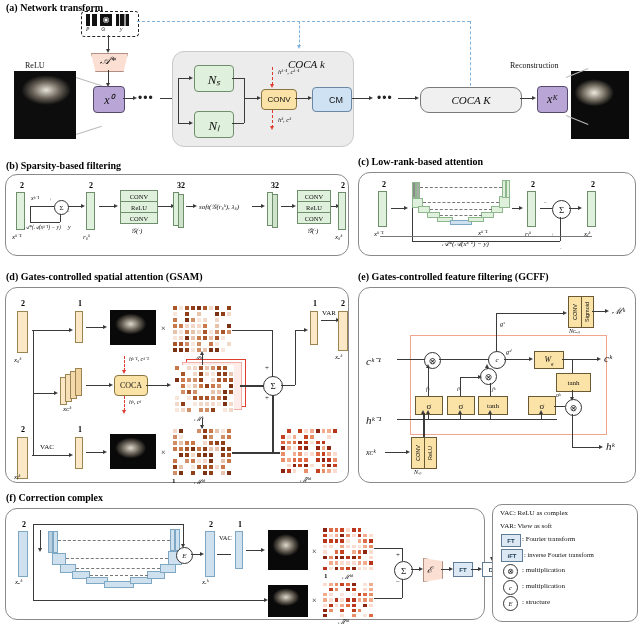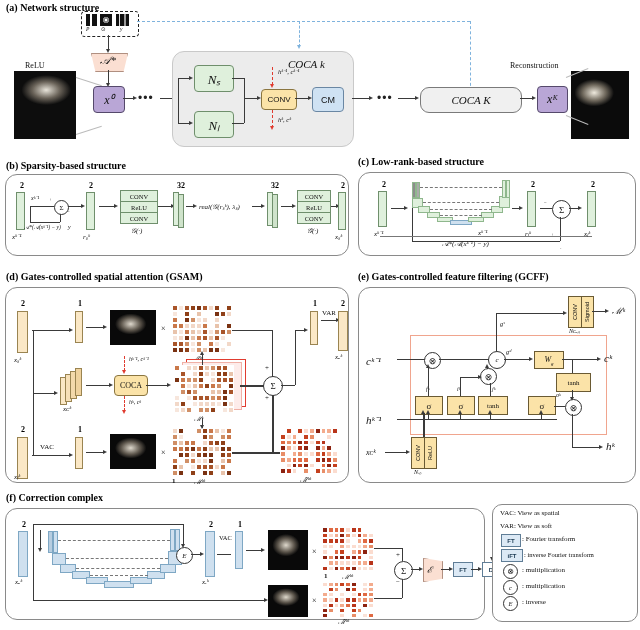--- a/index.html
+++ b/index.html
@@ -16,21 +16,21 @@
   .ah.r{border-width:2.6px 0 2.6px 4.2px;border-color:transparent transparent transparent #3a3a3a;}
   .ah.d{border-width:4.2px 2.6px 0 2.6px;border-color:#3a3a3a transparent transparent transparent;}
   .ah.u{border-width:0 2.6px 4.2px 2.6px;border-color:transparent transparent #3a3a3a transparent;}
   .ah.dr{border-color:#e03b2f transparent transparent transparent;}
   .ah.db{border-color:#7fb3dd transparent transparent transparent;}
   .dashv{position:absolute;width:0;border-left:1.3px dashed #e03b2f;}
   .dashb{position:absolute;border-top:1.3px dashed #7fb3dd;height:0;}
   .dashbv{position:absolute;width:0;border-left:1.3px dashed #7fb3dd;}
   .greenbox{position:absolute;background:#dff0dc;border:1px solid #6f8f6c;border-radius:4px;display:flex;align-items:center;justify-content:center;font-family:"Liberation Serif",serif;font-style:italic;font-size:13px;}
   .yellowbox{position:absolute;background:#fbe3a8;border:1px solid #8a7540;border-radius:4px;display:flex;align-items:center;justify-content:center;font-family:"Liberation Sans",sans-serif;font-size:8px;color:#111;}
-  .bluebox{position:absolute;background:#cfe2f3;border:1px solid #6a87a3;border-radius:4px;display:flex;align-items:center;justify-content:center;font-family:"Liberation Sans",sans-serif;font-size:9px;}
+  .bluebox{position:absolute;background:#cfe2f3;border:1px solid #6a87a3;border-radius:4px;display:flex;align-items:center;justify-content:center;font-family:"Liberation Sans",sans-serif;font-size:9px;padding-left:8px;}
   .purplebox{position:absolute;background:#b9a6d6;border:1px solid #55496b;border-radius:4px;display:flex;align-items:center;justify-content:center;font-family:"Liberation Serif",serif;font-style:italic;font-size:12px;}
   .graybox{position:absolute;background:#f0f0f0;border:1px solid #7a7a7a;border-radius:9px;display:flex;align-items:center;justify-content:center;font-family:"Liberation Serif",serif;font-size:11px;}
   .cocaouter{position:absolute;background:#ececec;border:1px solid #c9c9c9;border-radius:12px;}
   .trap{position:absolute;background:#fbdfd2;border:1px solid #b08f80;}
   .mri{position:absolute;overflow:hidden;background:#000;}
   .featv{position:absolute;box-sizing:border-box;}
   .circ{position:absolute;border:1px solid #333;border-radius:50%;background:#fff;display:flex;align-items:center;justify-content:center;font-family:"Liberation Serif",serif;font-size:8px;}
   .convstack{position:absolute;border:1px solid #6f8f6c;background:#dff0dc;box-sizing:border-box;display:flex;flex-direction:column;}
   .convstack div{flex:1;display:flex;align-items:center;justify-content:center;font-family:"Liberation Serif",serif;font-size:6.5px;color:#111;border-bottom:1px solid #6f8f6c;}
   .convstack div:last-child{border-bottom:none;}
@@ -44,21 +44,21 @@
   .unetblk{position:absolute;border:1px solid #7ea7c4;background:#cfe0ef;box-sizing:border-box;}
   .unetblkg{position:absolute;border:1px solid #8fb78d;background:#dff0dc;box-sizing:border-box;}
   .dotline{position:absolute;border-top:1px dashed #777;height:0;}
   .dots{position:absolute;font-size:12px;letter-spacing:1px;color:#222;font-family:"Liberation Sans",sans-serif;}
   .hr{position:absolute;background:#555;height:1px;}
   sub{font-size:0.62em;vertical-align:sub;}
 </style>
 </head>
 <body>
 
-<div class="panel-title" style="left:6px;top:2px;">(a) Network structure</div>
+<div class="panel-title" style="left:6px;top:2px;">(a) Network transform</div>
 
 <div style="position:absolute;left:81px;top:11px;width:56px;height:24px;border:1.2px dashed #222;border-radius:4px;background:#fff;"></div>
 <div style="position:absolute;left:86px;top:14px;width:11px;height:12px;background:linear-gradient(90deg,#111 0 35%,#fff 35% 55%,#111 55% 100%);"></div>
 <div style="position:absolute;left:100px;top:14px;width:12px;height:12px;background:radial-gradient(circle at 50% 50%,#fff 0 18%,#888 18% 40%,#111 40% 100%);"></div>
 <div style="position:absolute;left:116px;top:14px;width:13px;height:12px;background:linear-gradient(90deg,#111 0 22%,#ddd 22% 34%,#111 34% 60%,#999 60% 74%,#111 74% 100%);"></div>
 <div class="lbl it" style="left:86px;top:26px;font-size:5.5px;">P</div>
 <div class="lbl" style="left:101px;top:26px;font-size:5.5px;">⊙</div>
 <div class="lbl it" style="left:120px;top:26px;font-size:5.5px;">y</div>
 
 <div class="dashb" style="left:137px;top:21px;width:333px;"></div>
@@ -149,21 +149,21 @@
 
 <div class="lbl" style="left:510px;top:61px;font-size:8px;">Reconstruction</div>
 <div class="mri" style="left:571px;top:71px;width:58px;height:68px;background:
   radial-gradient(ellipse 34% 20% at 40% 32%, #efeade 0%, #6f685c 58%, #0b0b0b 100%),
   radial-gradient(ellipse 30% 24% at 66% 40%, #e4ddd0 0%, #6a6359 60%, #0a0a0a 100%),
   radial-gradient(ellipse 28% 20% at 50% 72%, #cdc6b8 0%, #4f4941 62%, #060606 100%),
   linear-gradient(95deg,#000 0 12%,#4a453c 12% 22%,#0b0b0b 22% 30%,#9c9488 30% 46%,#2f2c26 46% 62%,#c2bbad 62% 72%,#151310 72% 86%,#000 86% 100%);"></div>
 <div class="hr" style="left:566px;top:77px;width:24px;transform:rotate(-22deg);transform-origin:left center;background:#bbb;"></div>
 <div class="hr" style="left:566px;top:115px;width:24px;transform:rotate(22deg);transform-origin:left center;background:#bbb;"></div>
 
-<div class="panel-title" style="left:6px;top:160px;">(b) Sparsity-based structure</div>
+<div class="panel-title" style="left:6px;top:160px;">(b) Sparsity-based filtering</div>
 <div class="rbox" style="left:5px;top:174px;width:344px;height:82px;"></div>
 
 <div class="num" style="left:20px;top:181px;">2</div>
 <div class="featv" style="left:16px;top:192px;width:9px;height:38px;background:#dff0dc;border:1px solid #6f8f6c;"></div>
 <div class="lbl it" style="left:12px;top:232px;font-size:7px;">xᵏ⁻¹</div>
 
 <div class="arrow" style="left:30px;top:206px;width:24px;"></div>
 <div class="lbl it" style="left:31px;top:194px;font-size:6px;">xᵏ⁻¹</div>
 <div class="arrow v" style="left:30px;top:206px;height:16px;"></div>
 <div class="arrow" style="left:30px;top:222px;width:30px;"></div>
@@ -196,21 +196,21 @@
 <div class="lbl it" style="left:131px;top:227px;font-size:7px;">𝒢(·)</div>
 
 <div class="arrow" style="left:158px;top:206px;width:14px;"></div>
 <div class="ah r" style="left:171px;top:203.5px;"></div>
 <div class="num" style="left:177px;top:181px;">32</div>
 <div class="featv" style="left:173px;top:192px;width:6px;height:34px;background:#dff0dc;border:1px solid #6f8f6c;"></div>
 <div class="featv" style="left:178px;top:194px;width:6px;height:34px;background:#cfe3cb;border:1px solid #6f8f6c;"></div>
 
 <div class="arrow" style="left:186px;top:206px;width:8px;"></div>
 <div class="ah r" style="left:193px;top:203.5px;"></div>
-<div class="lbl it" style="left:199px;top:202px;font-size:7px;">real(𝒢(rₛᵏ), λₛ)</div>
+<div class="lbl it" style="left:199px;top:202px;font-size:7px;">soft(𝒢(rₛᵏ), λₛ)</div>
 <div class="arrow" style="left:252px;top:206px;width:10px;"></div>
 <div class="ah r" style="left:261px;top:203.5px;"></div>
 
 <div class="num" style="left:271px;top:181px;">32</div>
 <div class="featv" style="left:267px;top:192px;width:6px;height:34px;background:#dff0dc;border:1px solid #6f8f6c;"></div>
 <div class="featv" style="left:272px;top:194px;width:6px;height:34px;background:#cfe3cb;border:1px solid #6f8f6c;"></div>
 
 <div class="arrow" style="left:281px;top:206px;width:12px;"></div>
 <div class="ah r" style="left:292px;top:203.5px;"></div>
 <div class="convstack" style="left:297px;top:190px;width:34px;height:34px;">
@@ -219,21 +219,21 @@
   <div>CONV</div>
 </div>
 <div class="lbl it" style="left:307px;top:227px;font-size:7px;">𝒢̃(·)</div>
 
 <div class="arrow" style="left:331px;top:206px;width:6px;"></div>
 <div class="ah r" style="left:336px;top:203.5px;"></div>
 <div class="num" style="left:341px;top:181px;">2</div>
 <div class="featv" style="left:338px;top:192px;width:8px;height:38px;background:#dff0dc;border:1px solid #6f8f6c;"></div>
 <div class="lbl it" style="left:335px;top:232px;font-size:7px;">xₛᵏ</div>
 
-<div class="panel-title" style="left:358px;top:156px;">(c) Low-rank-based structure</div>
+<div class="panel-title" style="left:358px;top:156px;">(c) Low-rank-based attention</div>
 <div class="rbox" style="left:358px;top:172px;width:278px;height:84px;"></div>
 
 <div class="num" style="left:382px;top:180px;">2</div>
 <div class="featv" style="left:378px;top:191px;width:9px;height:36px;background:#dff0dc;border:1px solid #6f8f6c;"></div>
 <div class="lbl it" style="left:374px;top:229px;font-size:7px;">xᵏ⁻¹</div>
 
 <div class="arrow" style="left:391px;top:208px;width:14px;"></div>
 <div class="ah r" style="left:404px;top:205.5px;"></div>
 
 <div class="unetblkg" style="left:412px;top:182px;width:4px;height:16px;background:#8c8c8c;"></div>
@@ -1065,34 +1065,34 @@
 <div class="trap" style="left:545px;top:558px;width:18px;height:22px;clip-path:polygon(0 14%,100% 0,100% 100%,0 86%);"></div>
 <div class="lbl it" style="left:549px;top:563px;font-size:9px;">ℛ</div>
 <div class="arrow" style="left:563px;top:569px;width:8px;"></div>
 <div class="ah r" style="left:570px;top:566.5px;"></div>
 
 <div class="num" style="left:578px;top:536px;">2</div>
 <div class="featv" style="left:575px;top:548px;width:10px;height:42px;background:#cfe0ef;border:1px solid #7ea7c4;"></div>
 <div class="lbl it" style="left:572px;top:591px;font-size:7px;">xₔᵏ</div>
 
 <div class="legendbox" style="left:492px;top:504px;width:144px;height:116px;"></div>
-<div class="legrow" style="left:500px;top:509px;">VAC: View as spatial</div>
+<div class="legrow" style="left:500px;top:509px;">VAC: ReLU as complex</div>
 <div class="legrow" style="left:500px;top:522px;">VAR: View as soft</div>
 <div class="ftchip" style="left:501px;top:534px;width:18px;height:11px;">
     <span>FT</span>
   </div>
 <div class="legrow" style="left:522px;top:535px;">: Fourier transform</div>
 <div class="ftchip" style="left:501px;top:549px;width:20px;height:11px;">
     <span>iFT</span>
   </div>
 <div class="legrow" style="left:524px;top:551px;font-size:6.5px;">: inverse Fourier transform</div>
 <div class="circ" style="left:503px;top:564px;width:13px;height:13px;">
     <span style="font-size:8px;">⊗</span>
   </div>
 <div class="legrow" style="left:522px;top:566px;">: multiplication</div>
 <div class="circ" style="left:503px;top:580px;width:13px;height:13px;">
     <span style="font-size:6.5px;font-style:italic;">c</span>
   </div>
 <div class="legrow" style="left:522px;top:582px;">: multiplication</div>
 <div class="circ" style="left:503px;top:596px;width:13px;height:13px;">
     <span style="font-size:6.5px;font-style:italic;">E</span>
   </div>
-<div class="legrow" style="left:522px;top:598px;">: inverse</div>
+<div class="legrow" style="left:522px;top:598px;">: structure</div>
 
 </body></html>

